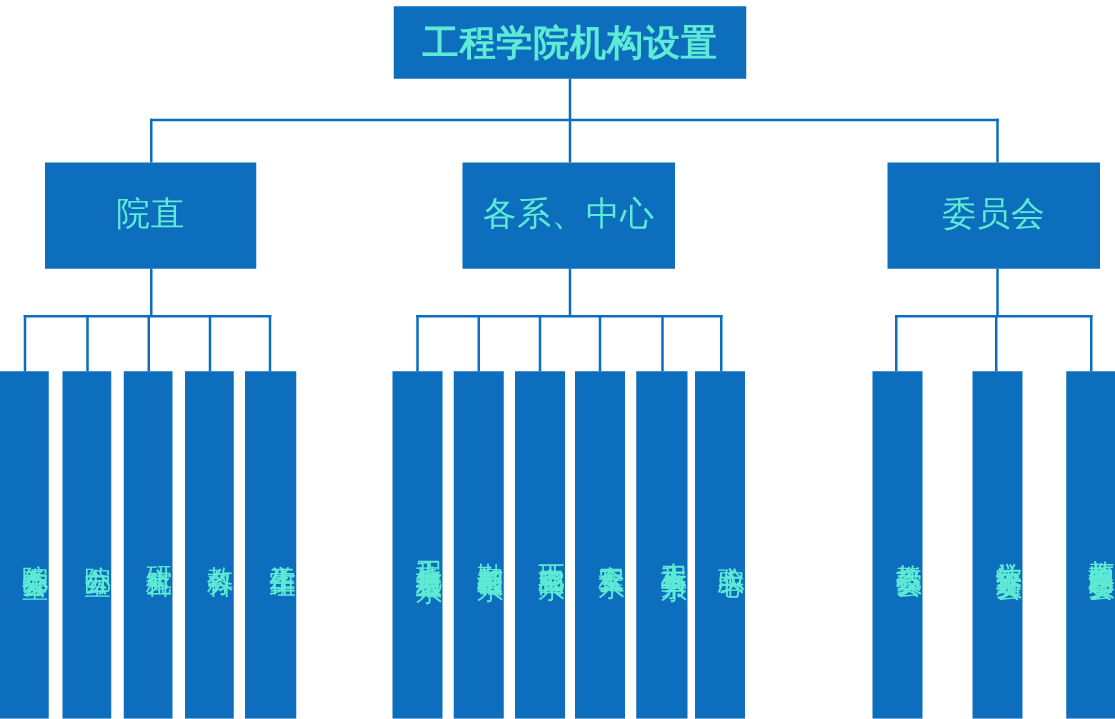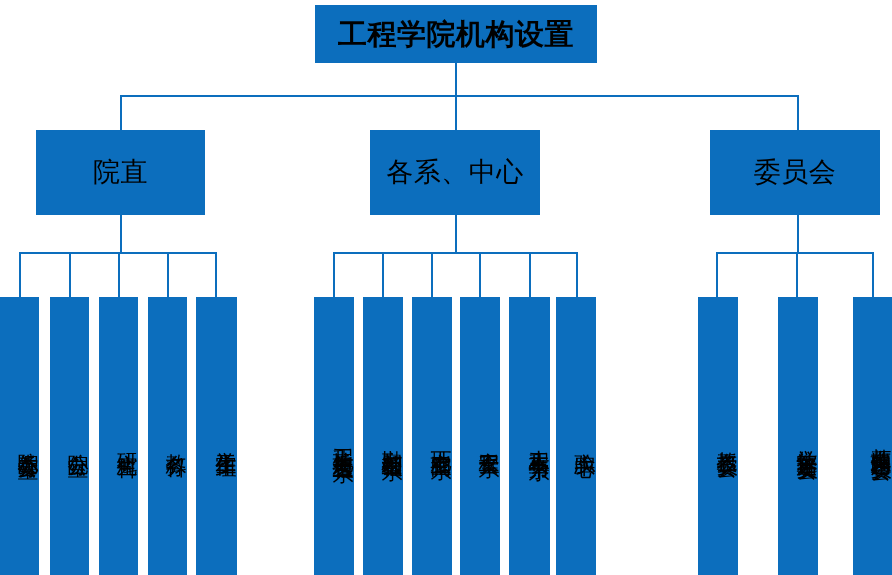--- a/index.html
+++ b/index.html
@@ -17,21 +17,21 @@
   #chart-canvas {
     position: absolute;
     left: 0;
     top: 0;
     width: 892px;
     height: 575px;
   }
   .node {
     position: absolute;
     background: #0c6ebd;
-    color: #000000;
+    color: #5eead4;
     box-sizing: border-box;
     display: flex;
     align-items: center;
     justify-content: center;
     text-align: center;
     line-height: 1.12;
     letter-spacing: 0.5px;
   }
   .node.root {
     font-size: 29px;

